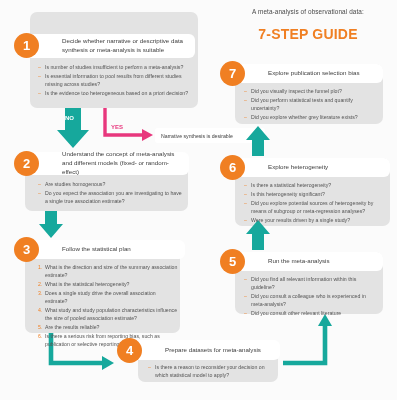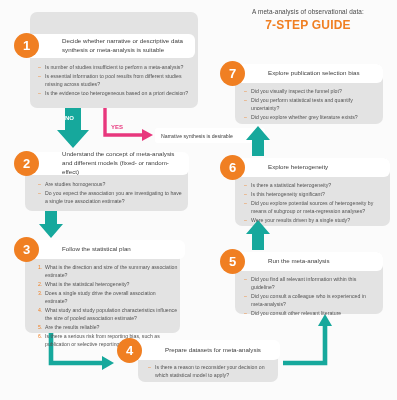--- a/index.html
+++ b/index.html
@@ -20,22 +20,22 @@
   .title-card{
     position:absolute;
     left:228px;top:8px;width:160px;
     text-align:center;
     line-height:1.25;
   }
   .title-line1{
     font-size:6.4px;color:#4a4a4a;letter-spacing:.1px;
   }
   .title-line2{
-    font-size:12px;font-weight:bold;color:#f07f22;
-    letter-spacing:.2px;margin-top:2px;
+    font-size:14px;font-weight:bold;color:#f07f22;
+    letter-spacing:.2px;margin-top:10px;
   }
 
   
   .panel{
     position:absolute;
     background:#e3e3e3;
     border-radius:7px;
   }
 
   

